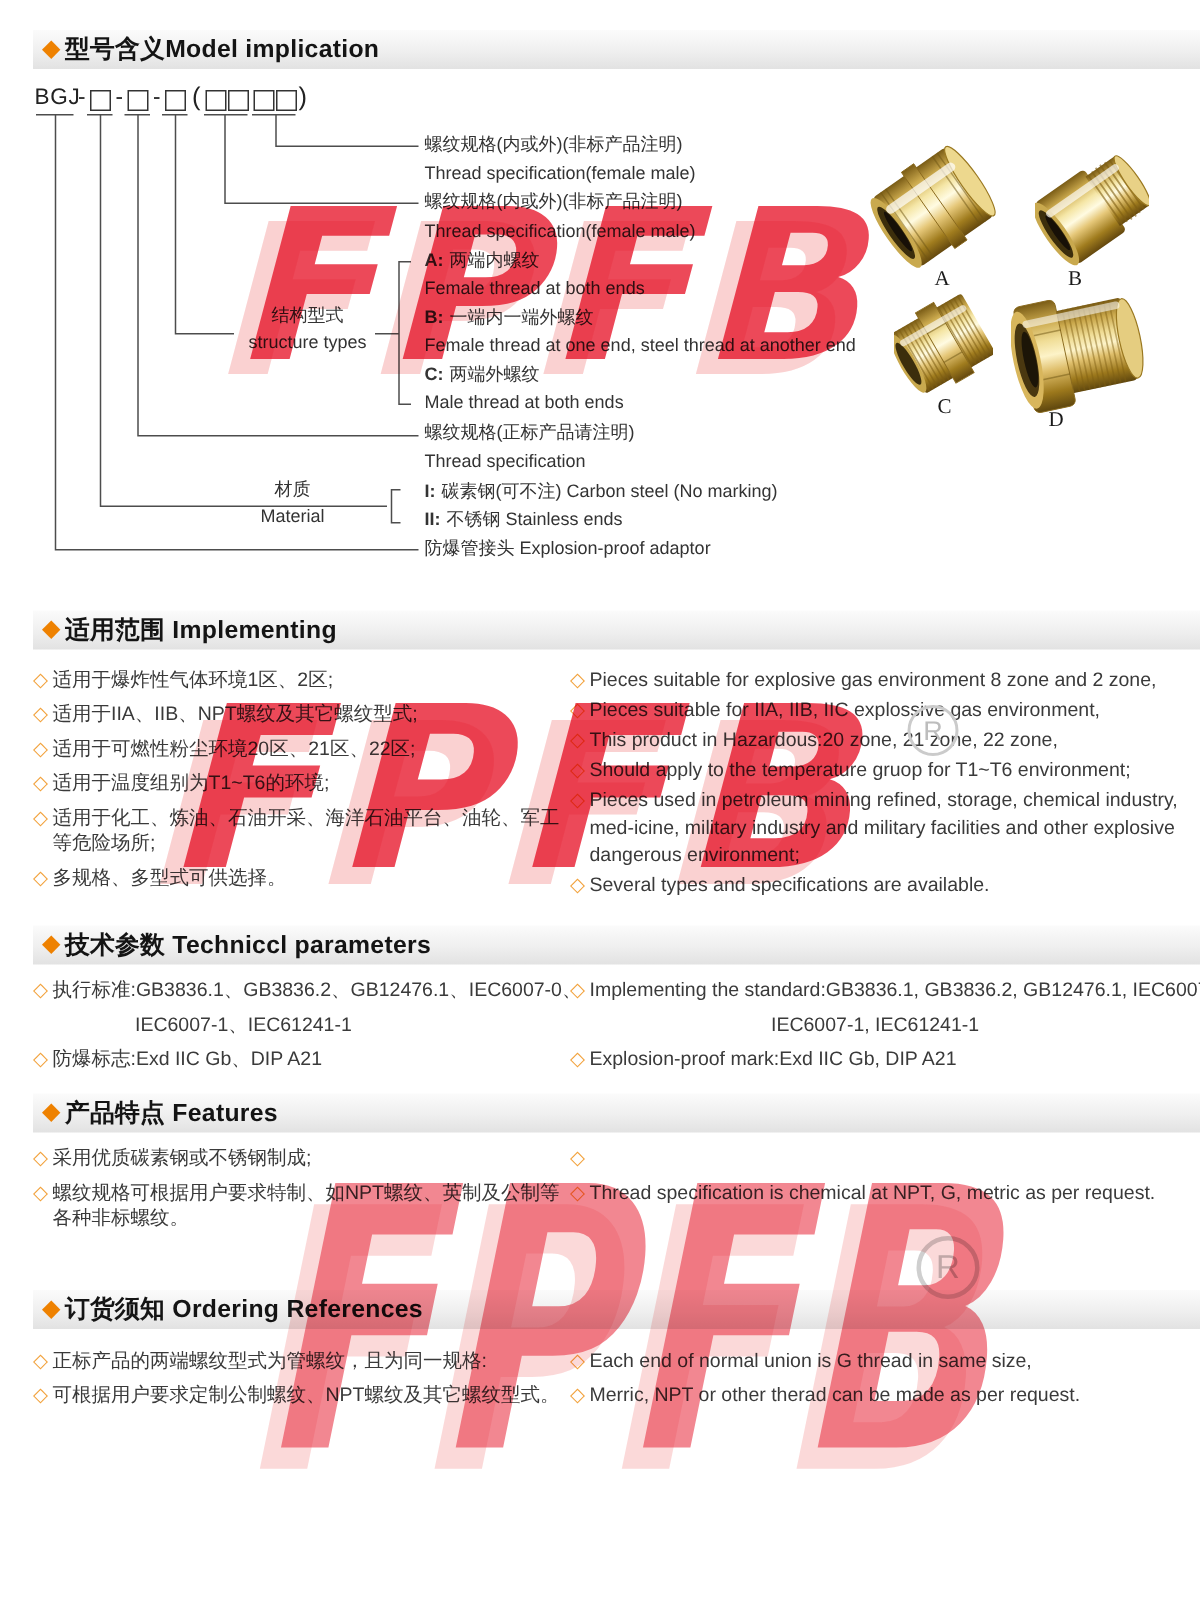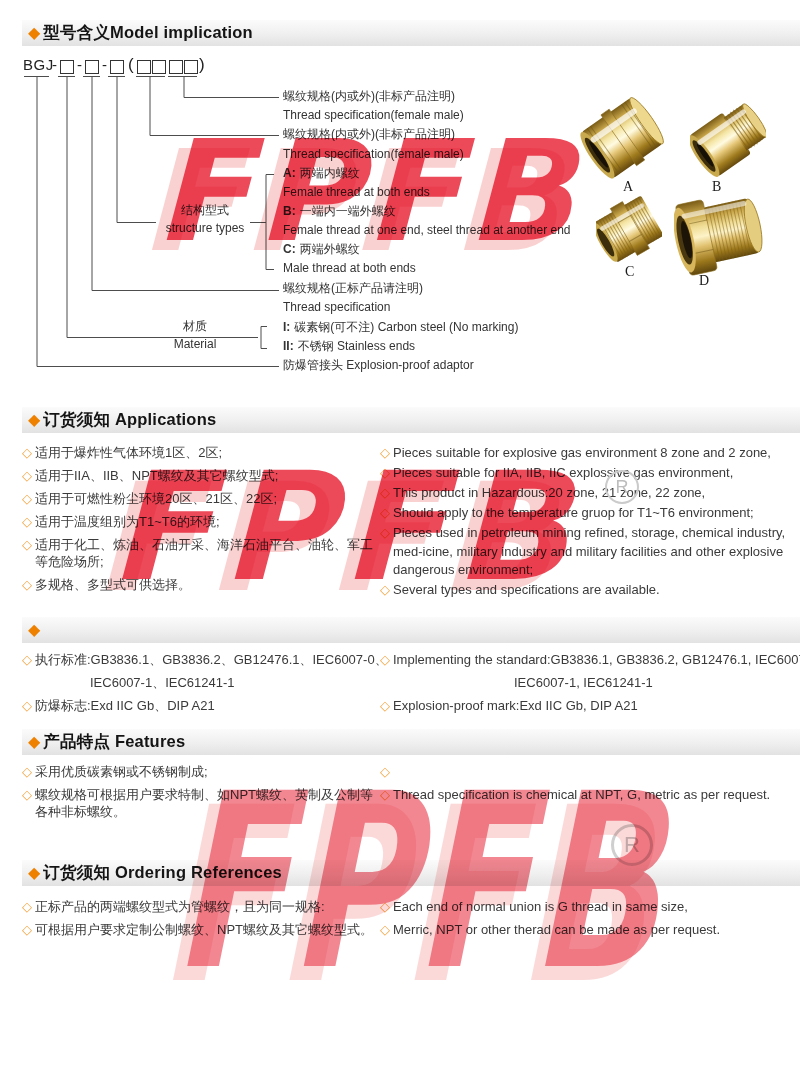--- a/index.html
+++ b/index.html
@@ -207,21 +207,21 @@
       </g>
     </svg>
   </div>
   <span class="flabel" style="left:623px;top:179px">A</span>
   <span class="flabel" style="left:712px;top:179px">B</span>
   <span class="flabel" style="left:625px;top:264px">C</span>
   <span class="flabel" style="left:699px;top:273px">D</span>
 
   <div class="sec-bar" style="top:407px">
     <span class="dia">◆</span>
-    <span class="t">订货须知 Applications</span>
+    <span class="t">适用范围 Implementing</span>
   </div>
   <div class="col" style="left:22px;top:444px;width:352px">
     <div class="item">
         <span class="bd">◇</span>
         <span>适用于爆炸性气体环境1区、2区;</span>
       </div>
     <div class="item">
         <span class="bd">◇</span>
         <span>适用于IIA、IIB、NPT螺纹及其它螺纹型式;</span>
       </div>
@@ -264,20 +264,21 @@
         <span>Pieces used in petroleum mining refined, storage, chemical industry, med-icine, military industry and military facilities and other explosive dangerous environment;</span>
       </div>
     <div class="item">
         <span class="bd">◇</span>
         <span>Several types and specifications are available.</span>
       </div>
   </div>
 
   <div class="sec-bar" style="top:617px">
     <span class="dia">◆</span>
+    <span class="t">技术参数 Techniccl parameters</span>
   </div>
   <div class="col" style="left:22px;top:651px;width:356px">
     <div class="item">
         <span class="bd">◇</span>
         <span class="nw">执行标准:GB3836.1、GB3836.2、GB12476.1、IEC6007-0、</span>
       </div>
     <div class="cont" style="padding-left:68px">IEC6007-1、IEC61241-1</div>
     <div class="item">
         <span class="bd">◇</span>
         <span>防爆标志:Exd IIC Gb、DIP A21</span>

